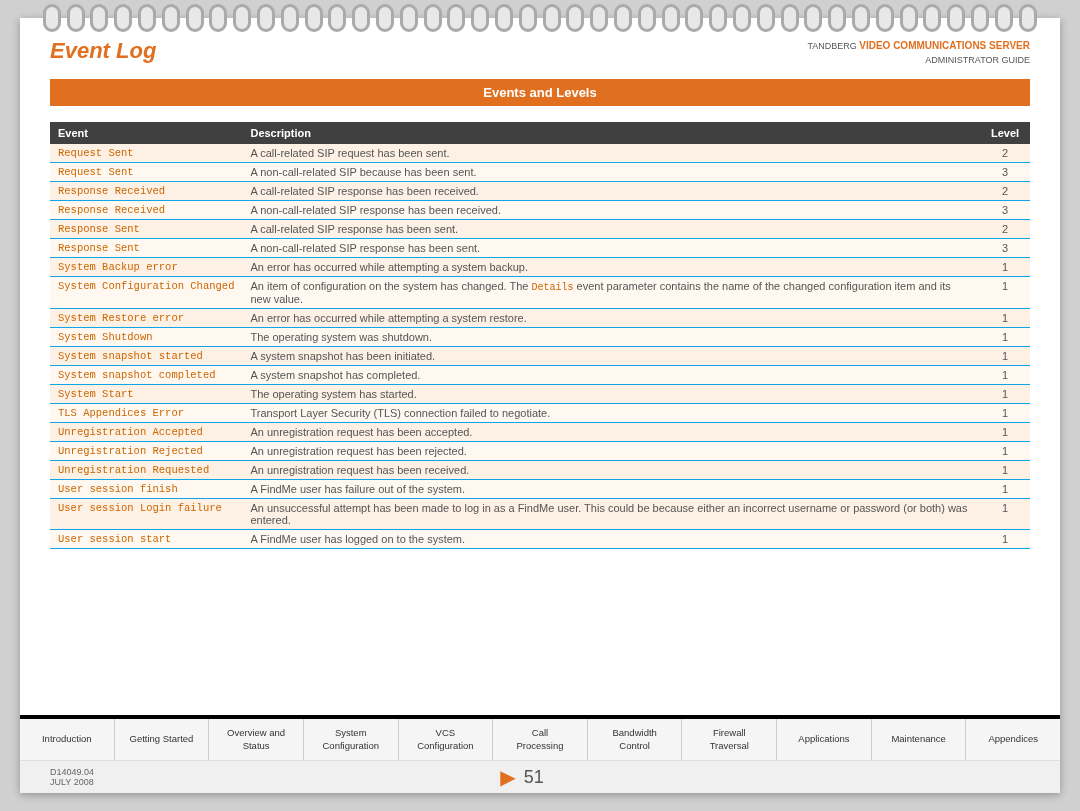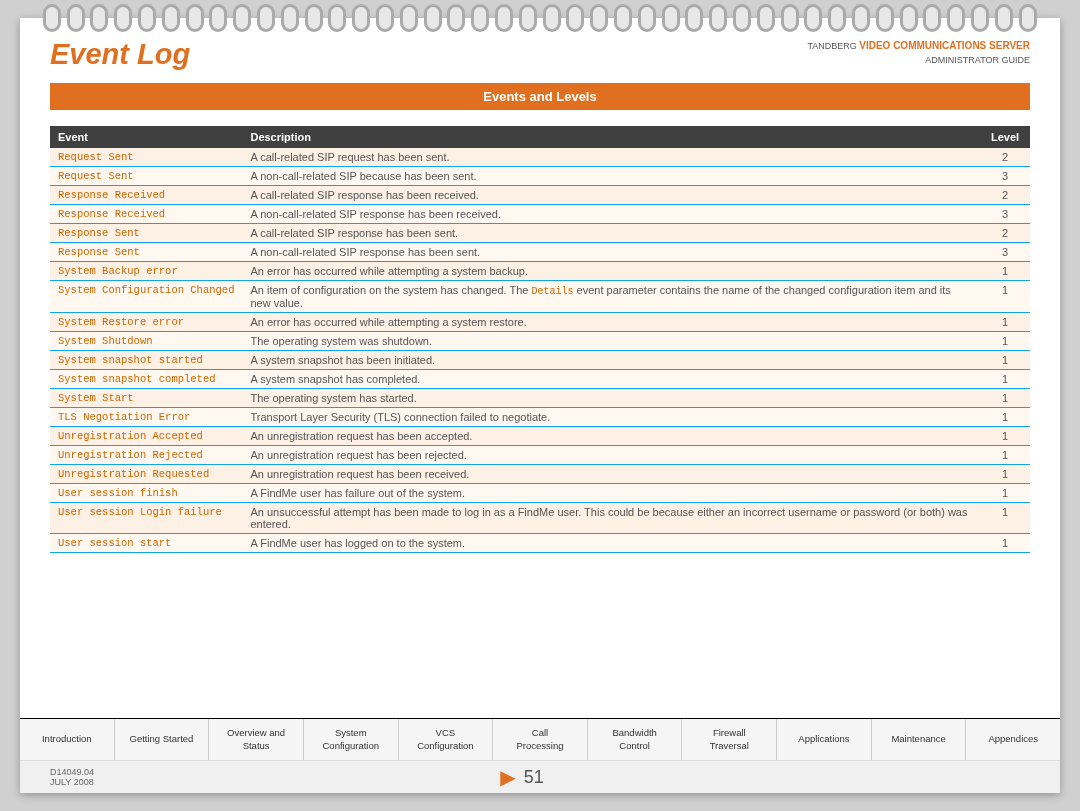--- a/index.html
+++ b/index.html
@@ -47,21 +47,21 @@
     }
     
     .header {
       display: flex;
       justify-content: space-between;
       align-items: flex-start;
       margin-bottom: 12px;
     }
     .page-title {
       color: #e07020;
-      font-size: 29px;
+      font-size: 22px;
       font-weight: bold;
       font-style: italic;
     }
     .brand {
       text-align: right;
       font-size: 9px;
       color: #555;
       line-height: 1.5;
     }
     .brand-highlight {
@@ -132,21 +132,21 @@
     
     .footer {
       position: absolute;
       bottom: 0;
       left: 0;
       right: 0;
     }
     .nav-bar {
       display: flex;
       background: #f5f5f5;
-      border-top: 1px solid #000000;
+      border-top: 4px solid #000000;
     }
     .nav-tab {
       flex: 1;
       padding: 8px 4px;
       text-align: center;
       font-size: 9.5px;
       color: #333;
       border-right: 1px solid #ccc;
       cursor: pointer;
       line-height: 1.3;
@@ -314,21 +314,21 @@
               <td>System snapshot completed</td>
               <td>A system snapshot has completed.</td>
               <td>1</td>
             </tr>
             <tr>
               <td>System Start</td>
               <td>The operating system has started.</td>
               <td>1</td>
             </tr>
             <tr>
-              <td>TLS Negotiation Error</td>
+              <td>TLS Appendices Error</td>
               <td>Transport Layer Security (TLS) connection failed to negotiate.</td>
               <td>1</td>
             </tr>
             <tr>
               <td>Unregistration Accepted</td>
               <td>An unregistration request has been accepted.</td>
               <td>1</td>
             </tr>
             <tr>
               <td>Unregistration Rejected</td>

